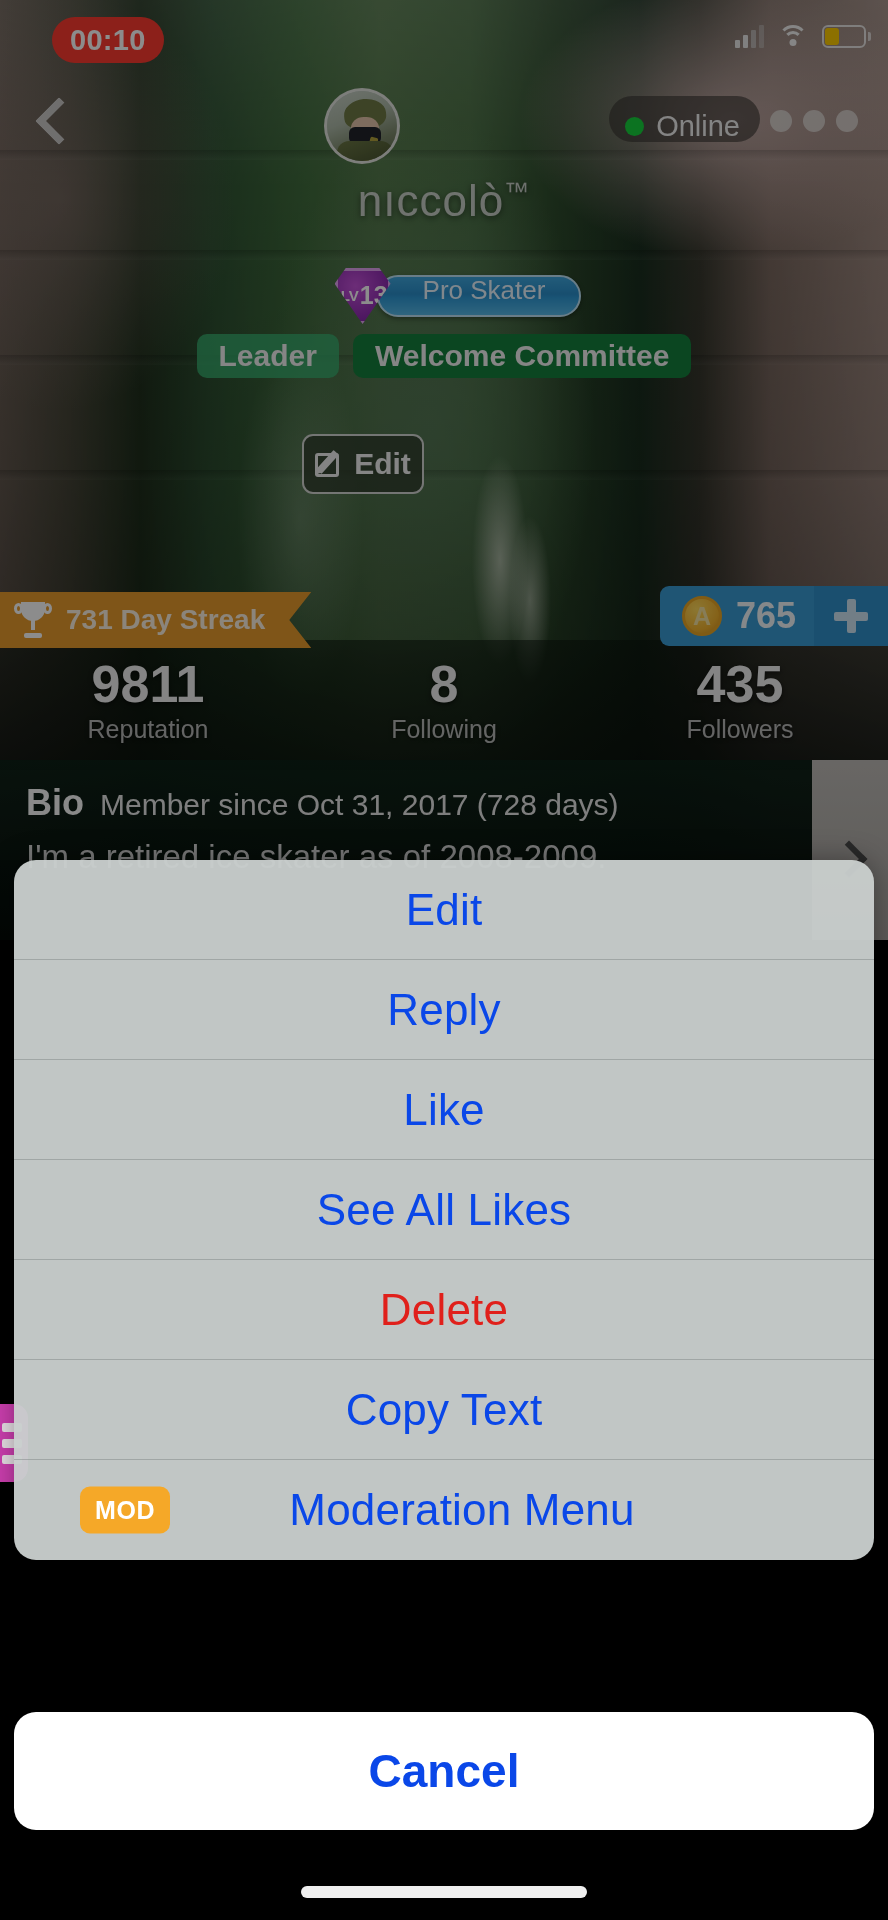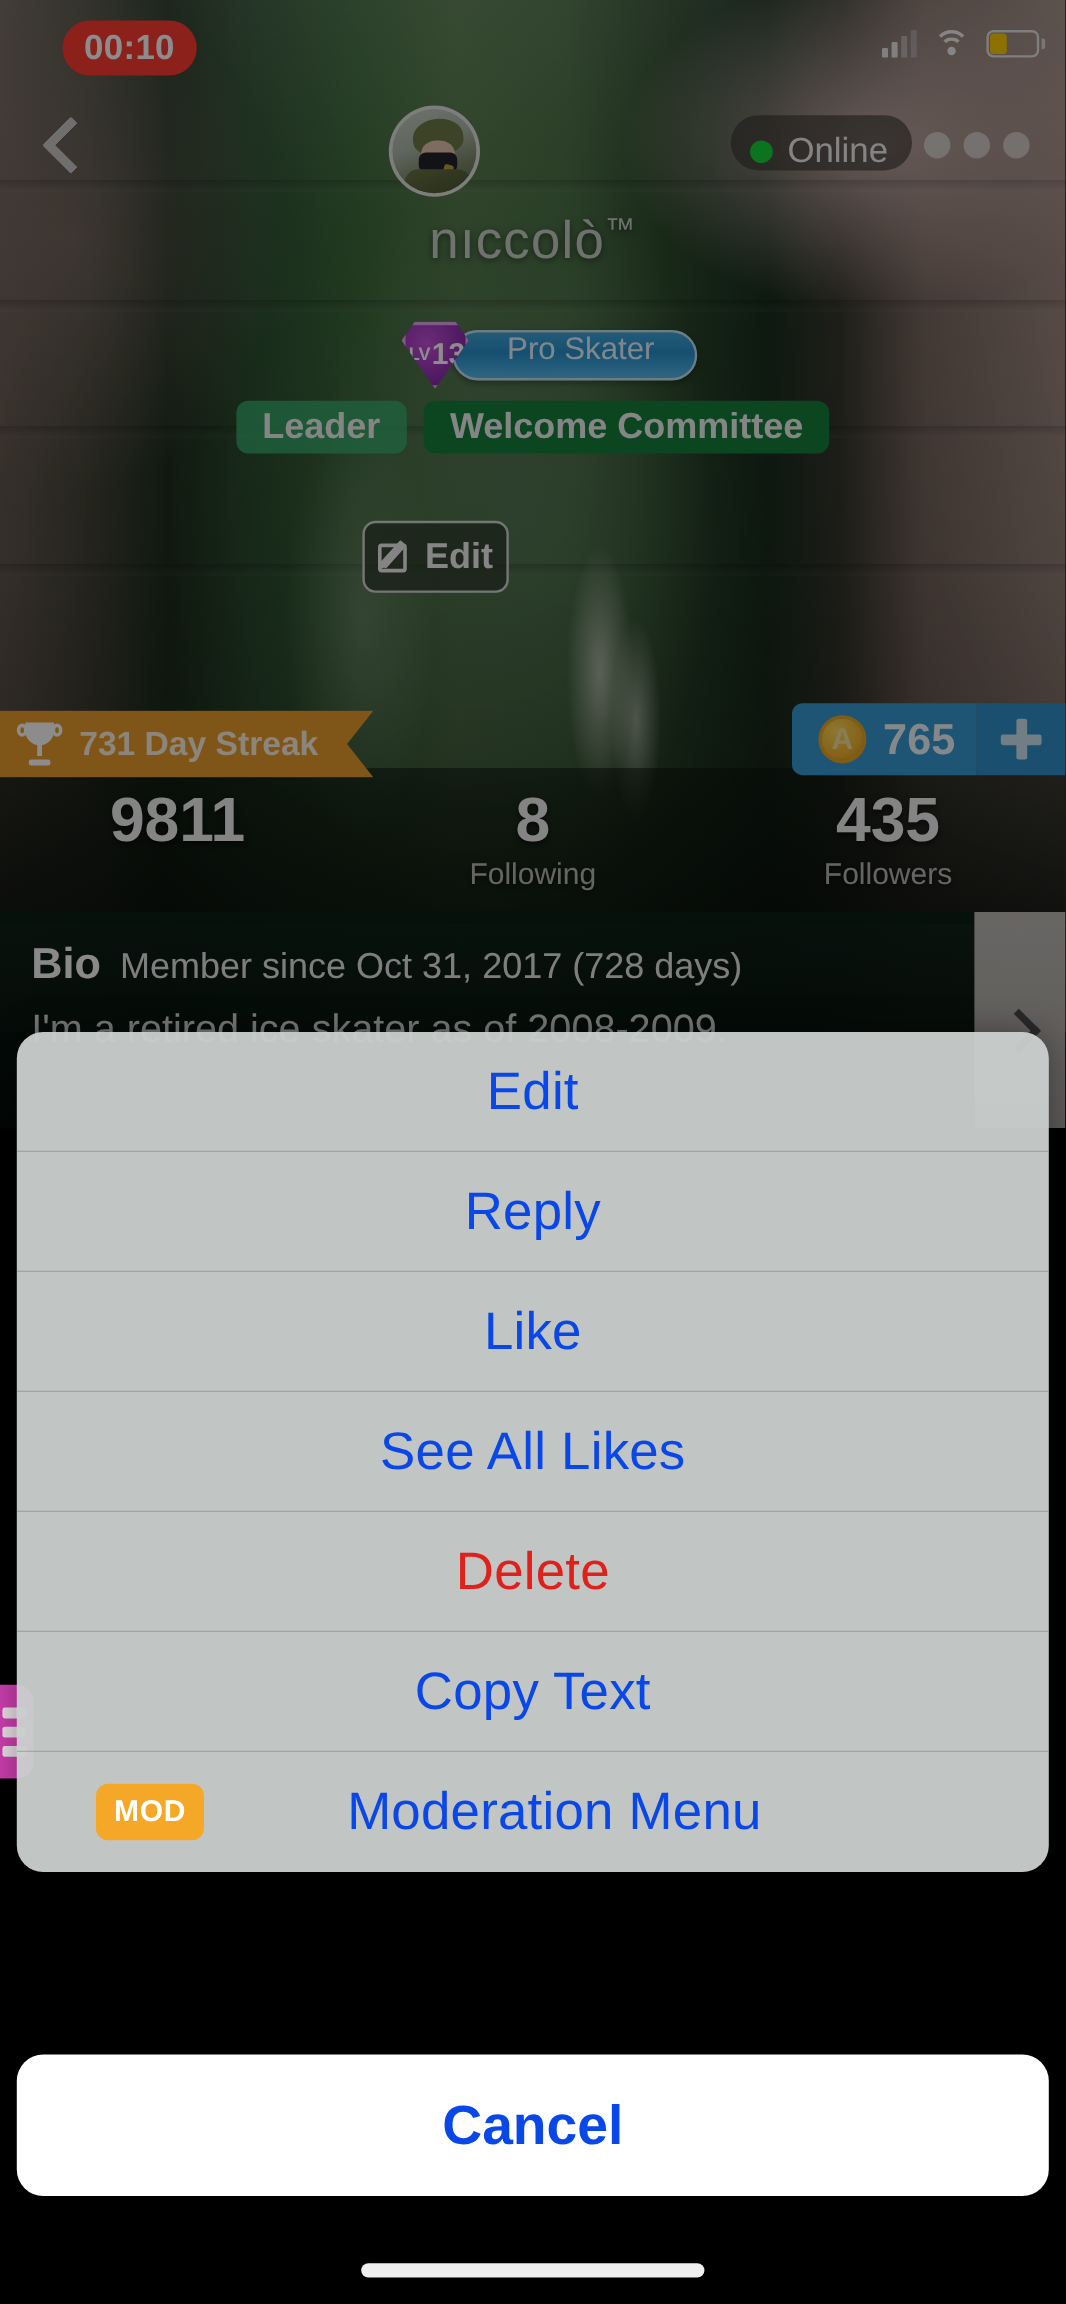--- a/index.html
+++ b/index.html
@@ -483,20 +483,21 @@
     <div class="left">
       <span class="coin-icon">A</span>
       <span class="count">765</span>
     </div>
     <div class="plus"></div>
   </div>
 
   <div class="stats">
     <div class="stat">
       <div class="val">9811</div>
+      <div class="lbl">Reputation</div>
     </div>
     <div class="stat">
       <div class="val">8</div>
       <div class="lbl">Following</div>
     </div>
     <div class="stat">
       <div class="val">435</div>
       <div class="lbl">Followers</div>
     </div>
   </div>

